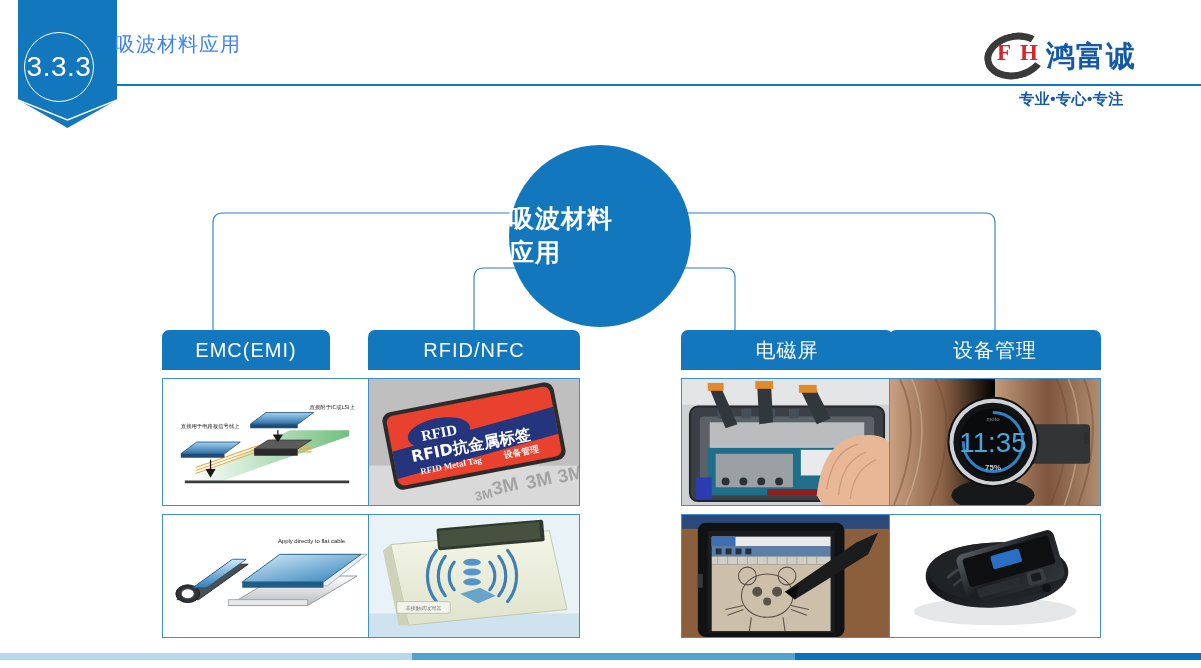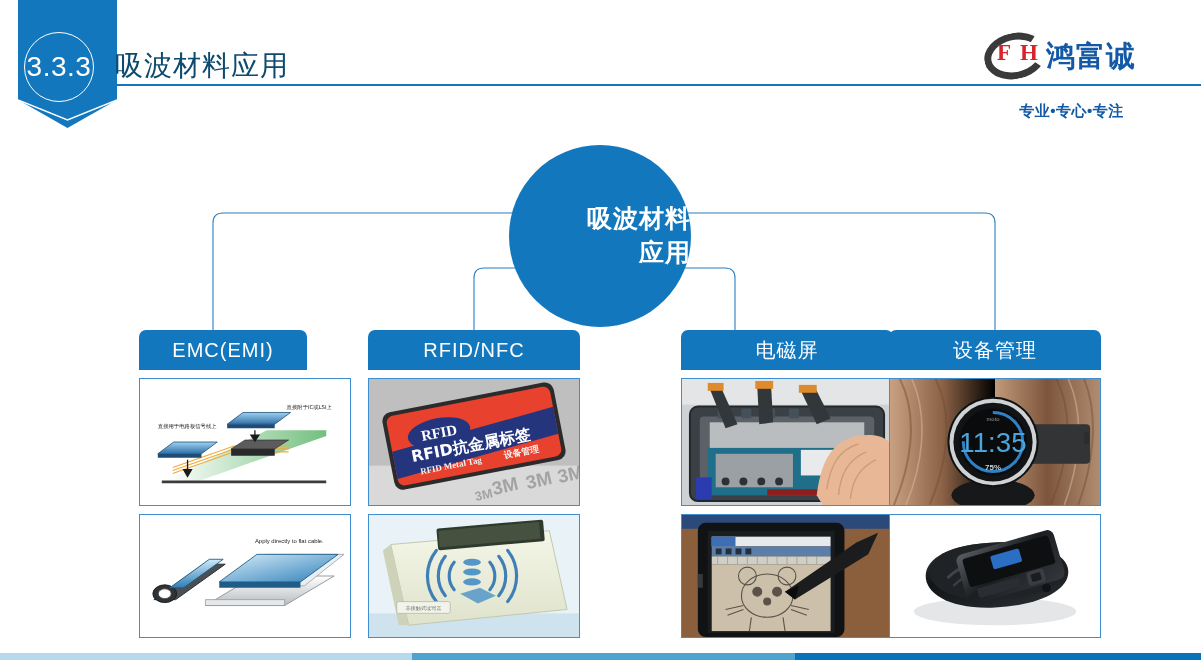--- a/index.html
+++ b/index.html
@@ -26,22 +26,22 @@
     position: absolute; left: 24px; top: 32px; width: 70px; height: 70px;
     border: 1.6px solid #ffffff; border-radius: 50%;
     display: flex; align-items: center; justify-content: center;
     color: #ffffff; font-size: 28px; letter-spacing: .5px;
   }
   .title-underline {
     position: absolute; left: 112px; top: 84px; width: 1089px; height: 2.4px;
     background: #1277bc;
   }
   .page-title {
-    position: absolute; left: 115px; top: 47px;
-    font-size: 28px; color: #0c4a6e; letter-spacing: 1px;
+    position: absolute; left: 115px; top: 31px;
+    font-size: 20px; color: #3b82f6; letter-spacing: 1px;
     white-space: nowrap;
   }
 
   
   .logo-wrap { position: absolute; right: 42px; top: 30px; width: 175px; height: 80px; }
   .logo-row { display:flex; align-items:center; height: 52px; }
   .logo-mark { position: relative; width: 62px; height: 46px; }
   .logo-mark .ring {
     position:absolute; left:0; top:0; width:62px; height:46px;
     border: 7px solid #3a3a3a; border-radius: 50%;
@@ -52,38 +52,38 @@
     position:absolute; left: 13px; top: 6px; width: 52px; height: 28px;
     color:#d8232a; font-size: 23px; font-weight: bold; letter-spacing: 2px;
     font-family: "Liberation Serif", serif; line-height: 28px;
   }
   .logo-cn {
     color:#1359a5; font-size: 29px; font-weight: bold; 
     letter-spacing: 1px; line-height: 46px;
   }
   .logo-rule { width: 175px; height: 1.6px; background: #1277bc; margin-top: 2px; }
   .logo-slogan {
-    color:#1359a5; font-size: 15px; text-align: center; margin-top: 16px;
+    color:#1359a5; font-size: 15px; text-align: center; margin-top: 4px;
     letter-spacing: .5px; font-weight: bold;
   }
 
   
   .center-circle {
     position: absolute; left: 509px; top: 145px; width: 182px; height: 182px;
     border-radius: 50%; background: #1277bc; color: #ffffff;
-    display:flex; flex-direction: column; align-items: flex-end; justify-content: center;
+    display:flex; flex-direction: column; align-items: flex-start; justify-content: center;
     font-size: 25px; font-weight: bold; line-height: 1.35; letter-spacing: 1px;
   }
 
   
   .connectors { position: absolute; left:0; top:0; width: 1201px; height: 668px; }
 
   
   .col { position: absolute; top: 330px; width: 212px; }
-  .col-emc  { left: 95px; padding-left: 44px; }
+  .col-emc  { left: 118px; padding-left: 44px; }
   .col-rfid { left: 368px; }
   .col-emi  { left: 647px; margin-left: 34px; }
   .col-wpc  { left: 889px; }
 
   .col-label {
     height: 40px; background: #1277bc; color: #fff;
     border-radius: 7px 7px 0 0;
     display:flex; align-items:center; justify-content:center;
     font-size: 20px; letter-spacing: 1px;
   }

